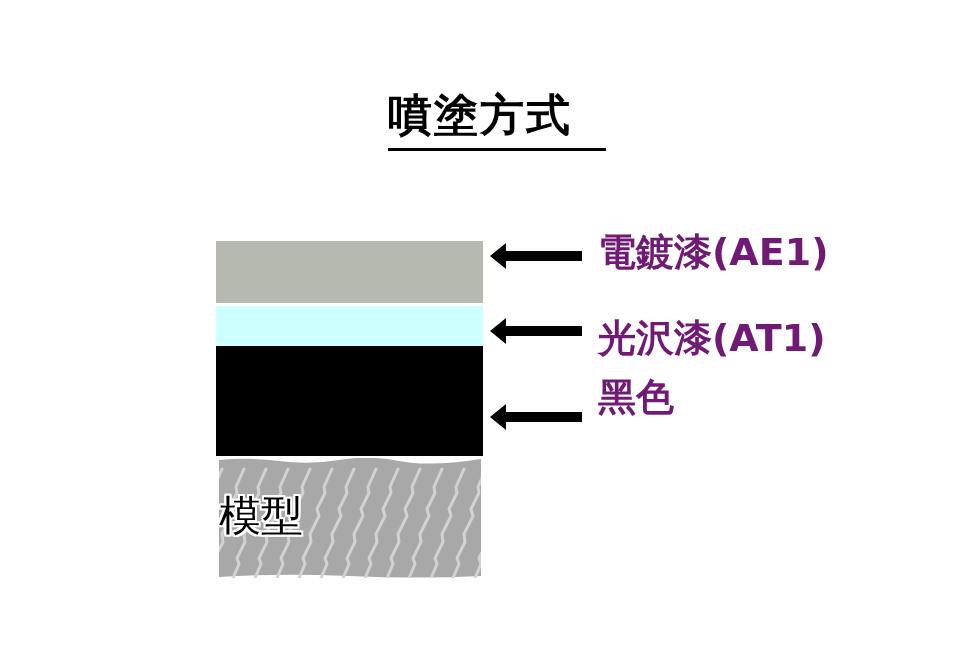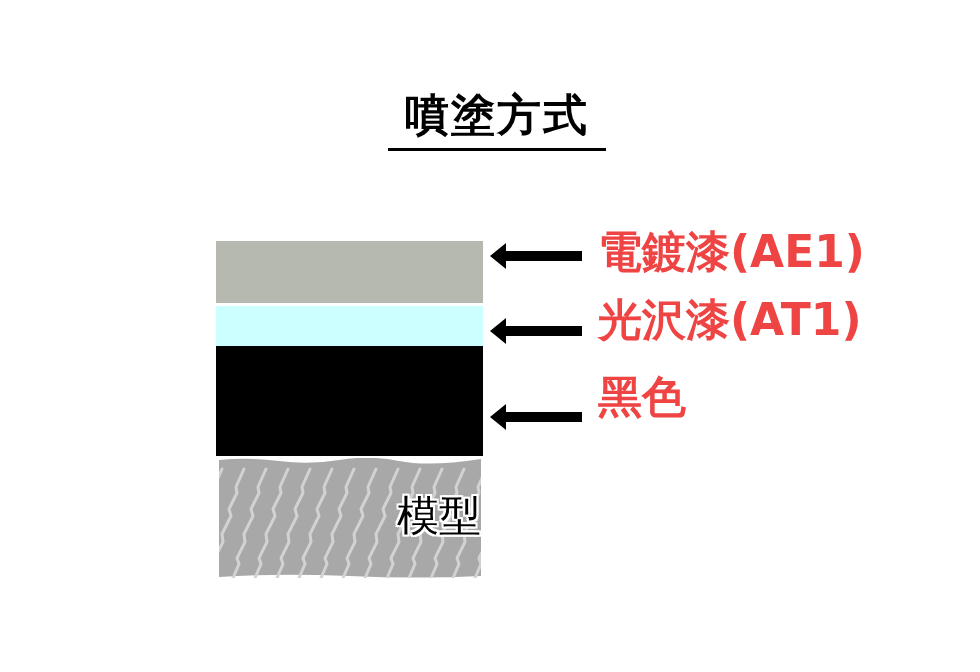--- a/index.html
+++ b/index.html
@@ -1,31 +1,31 @@
 <!DOCTYPE html>
 <html><head>
   <meta charset="utf-8">
   <style>
     html, body { margin: 0; padding: 0; }
     body { width: 980px; height: 672px; background: #ffffff; position: relative; overflow: hidden;
            font-family: "DejaVu Sans", "Liberation Sans", sans-serif; }
-    .title { position: absolute; left: 388px; top: 86px; width: 218px; text-align: center;
+    .title { position: absolute; left: 388px; top: 86px; width: 218px; text-align: left;
              font-size: 44px; font-weight: bold; color: #000; letter-spacing: 2px; line-height: 58px; }
     .title-underline { position: absolute; left: 388px; top: 148px; width: 218px; height: 3px; background: #000; }
     .layer { position: absolute; left: 216px; width: 267px; }
     .layer-ae { top: 241px; height: 62px; background: #B5B9B0; }
     .layer-at { top: 306px; height: 40px; background: #CCFFFF; }
     .layer-black { top: 346px; height: 110px; background: #000; }
     .model { position: absolute; left: 219px; top: 458px; width: 262px; height: 120px; }
     .model svg { position: absolute; left: 0; top: 0; }
-    .model-label { position: absolute; left: 0; top: 30px; width: 262px; text-align: right;
+    .model-label { position: absolute; left: 0; top: 30px; width: 262px; text-align: left;
                    font-size: 42px; color: #000; line-height: 56px;
                    text-shadow: 2px 0 #fff, -2px 0 #fff, 0 2px #fff, 0 -2px #fff, 2px 2px #fff, -2px -2px #fff, 2px -2px #fff, -2px 2px #fff; }
     .arrow { position: absolute; left: 490px; width: 92px; height: 26px; }
-    .label { position: absolute; left: 598px; font-size: 44px; font-weight: bold; color: #ef4444;
+    .label { position: absolute; left: 598px; font-size: 38px; font-weight: bold; color: #701a75;
              line-height: 48px; white-space: nowrap; }
   </style>
 </head>
 <body>
 
 <div class="title">噴塗方式</div>
 <div class="title-underline"></div>
 
 <div class="layer layer-ae"></div>
 <div class="layer layer-at"></div>
@@ -56,18 +56,18 @@
 </div>
 
 <svg class="arrow" style="top:243px" viewBox="0 0 92 26">
   <polygon points="0,13 16,0 16,8 92,8 92,18 16,18 16,26" fill="#000"></polygon>
 </svg>
 <div class="label" style="top:228px">電鍍漆(AE1)</div>
 
 <svg class="arrow" style="top:318px" viewBox="0 0 92 26">
   <polygon points="0,13 16,0 16,8 92,8 92,18 16,18 16,26" fill="#000"></polygon>
 </svg>
-<div class="label" style="top:296px">光沢漆(AT1)</div>
+<div class="label" style="top:314px">光沢漆(AT1)</div>
 
 <svg class="arrow" style="top:404px" viewBox="0 0 92 26">
   <polygon points="0,13 16,0 16,8 92,8 92,18 16,18 16,26" fill="#000"></polygon>
 </svg>
 <div class="label" style="top:373px">黑色</div>
 
 </body></html>

